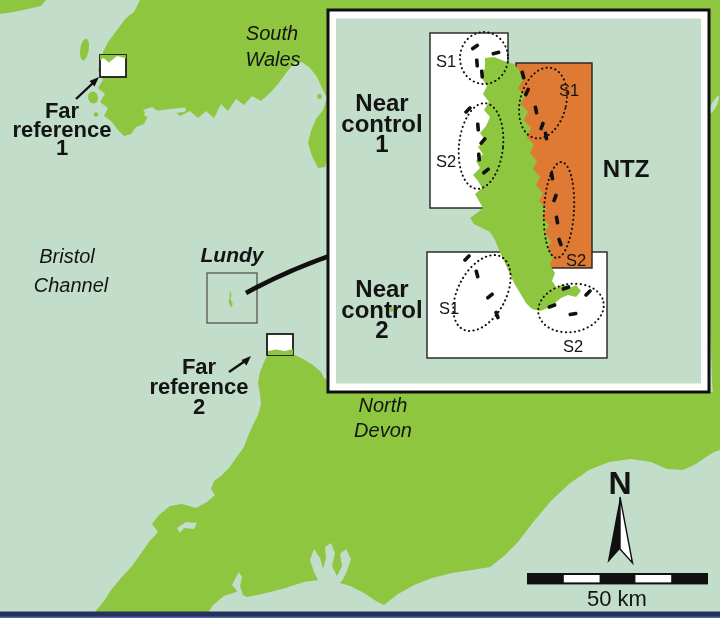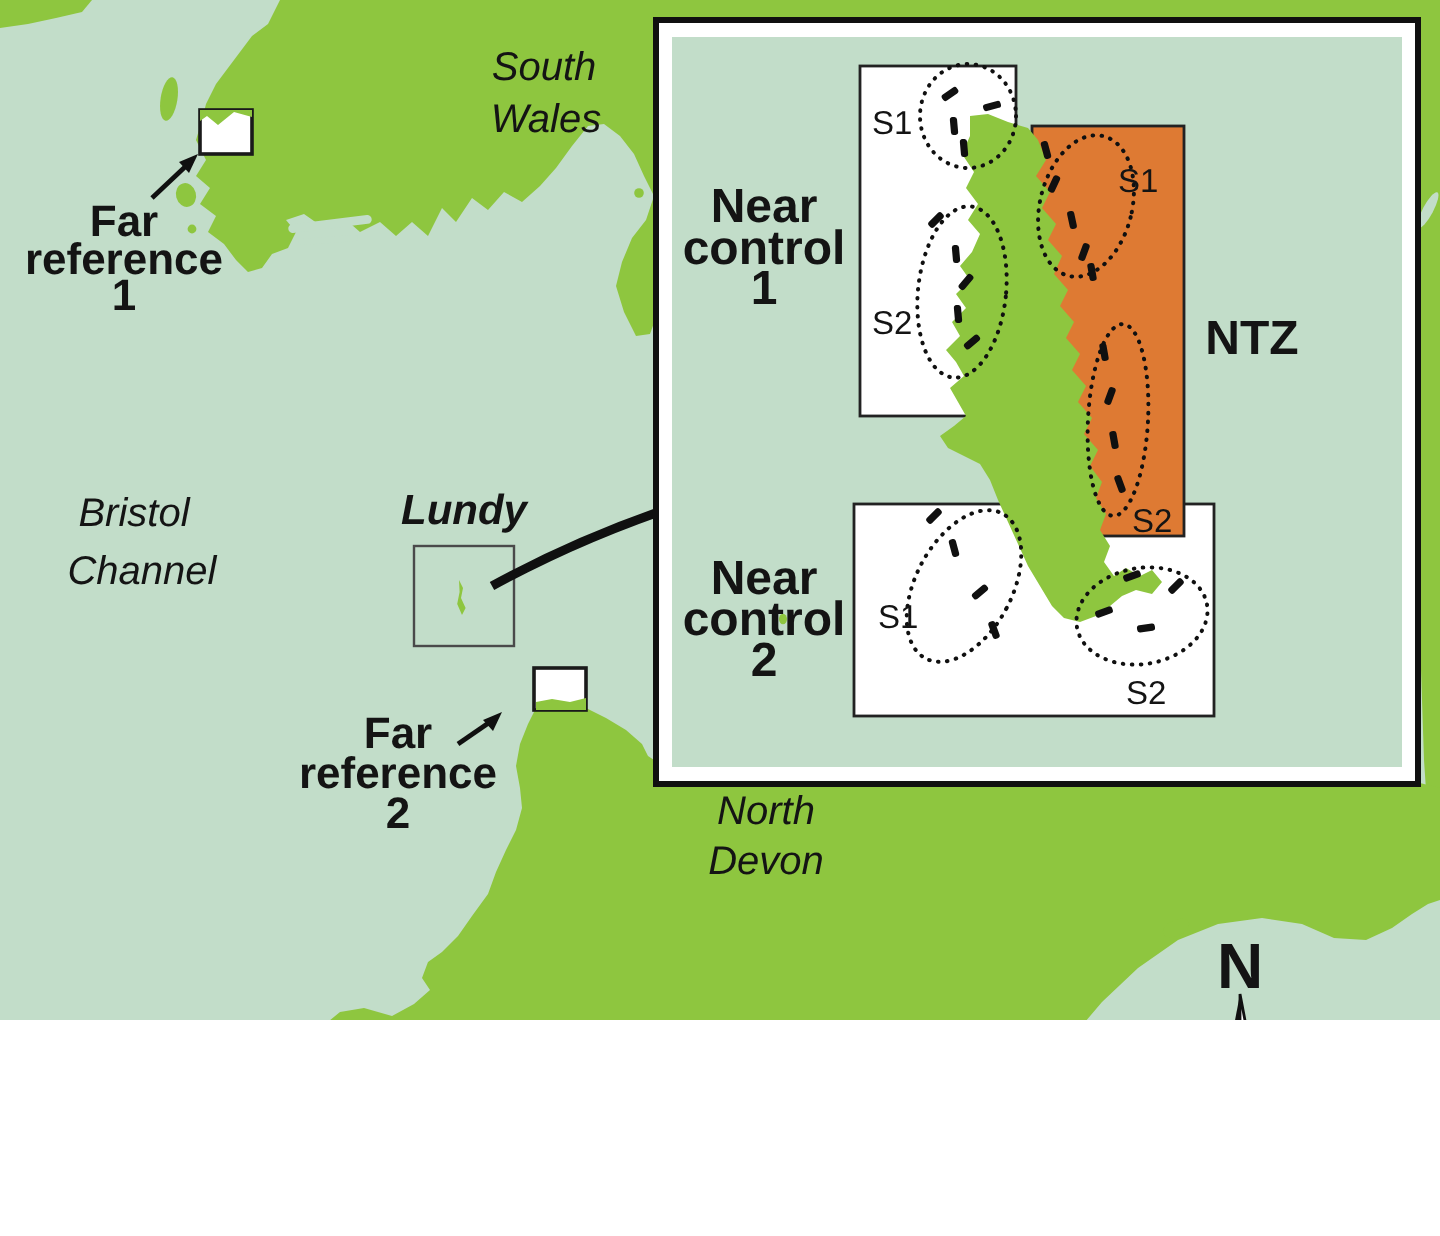--- a/index.html
+++ b/index.html
@@ -1,16 +1,16 @@
 <!DOCTYPE html>
 <html style="--sea: #c2ddc9; --land: #8ec63f; --ntz: #de7a33; --ink: #141414; --footer: #25315f; --footer_edge: #51629f;"><head>
 <meta charset="utf-8">
 <style>
   html,body{margin:0;padding:0;background:#fff;}
-  #figure{width:720px;height:510px;position:relative;overflow:hidden;}
+  #figure{width:720px;height:618px;position:relative;overflow:hidden;}
   svg{display:block;}
   text{font-family:"Liberation Sans","DejaVu Sans",sans-serif;fill:var(--ink,#141414);}
   .f-sea{fill:var(--sea,#c2ddc9);}
   .f-land{fill:var(--land,#8ec63f);}
   .f-ntz{fill:var(--ntz,#de7a33);stroke:#222;stroke-width:1.4;}
   .f-footer{fill:var(--footer,#25315f);}
   .f-footer-edge{fill:var(--footer_edge,#51629f);}
   .box-white{fill:#ffffff;stroke:#1a1a1a;stroke-width:1.8;}
   .rect-white{fill:#ffffff;stroke:#222;stroke-width:1.4;}
   .dotted{fill:none;stroke:#101010;stroke-width:2;stroke-linecap:round;stroke-dasharray:0.3 4.2;}

